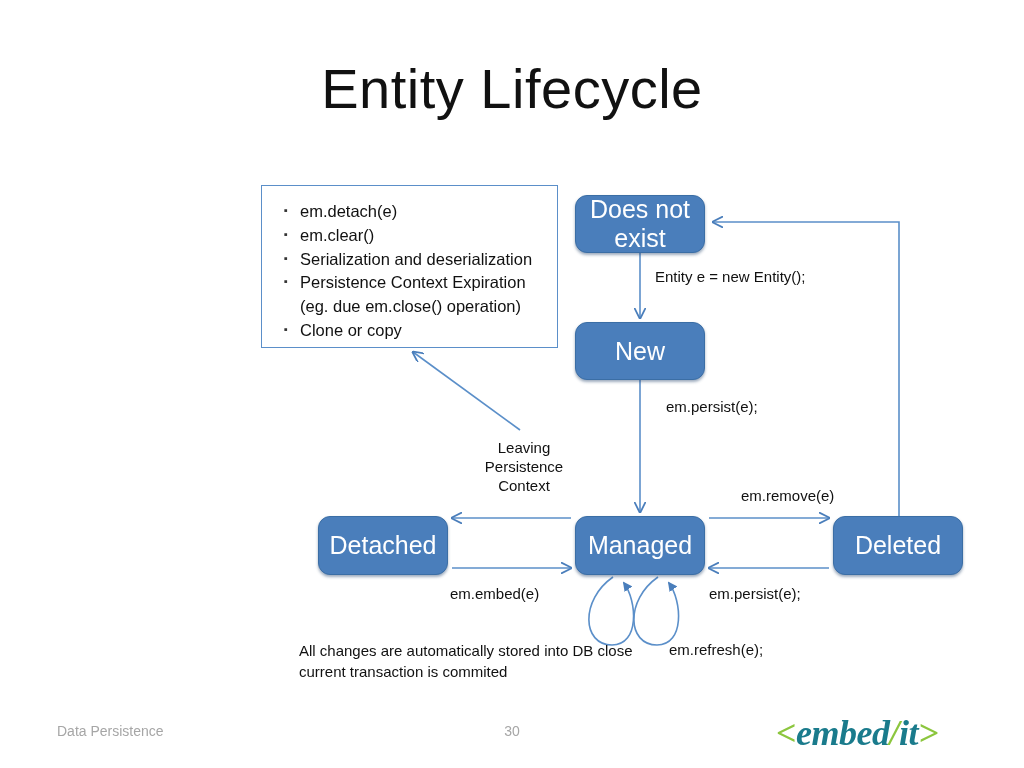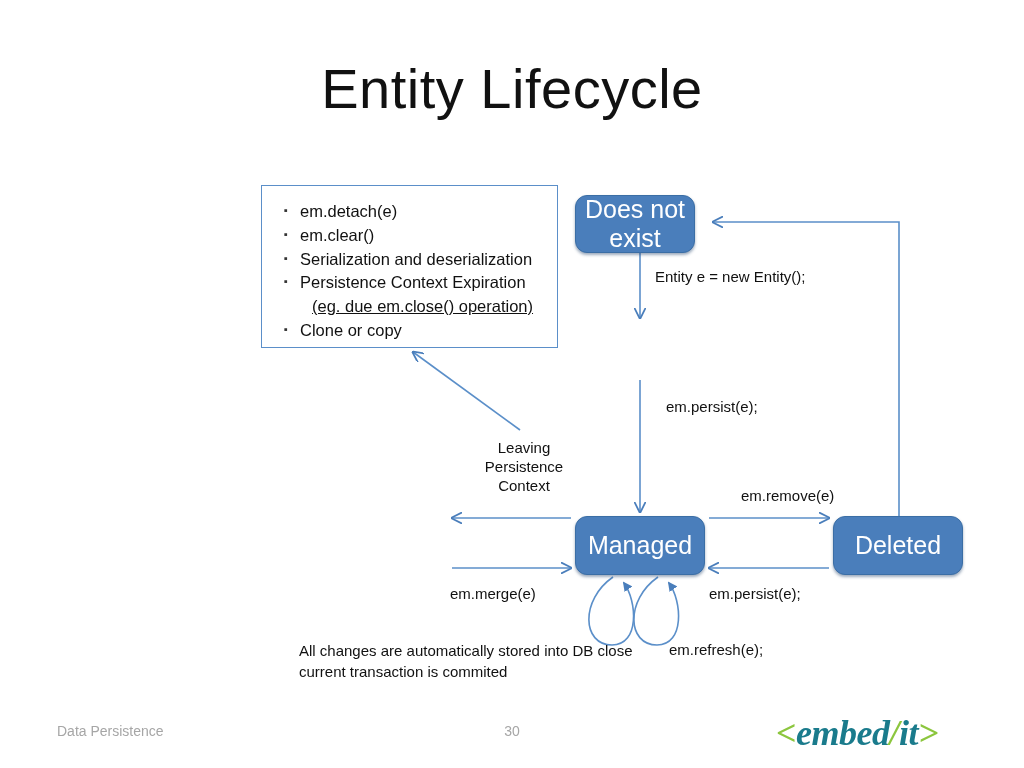--- a/index.html
+++ b/index.html
@@ -49,21 +49,21 @@
     box-shadow: 0 2px 3px rgba(40,70,110,0.45);
     color: #ffffff;
     display: flex;
     align-items: center;
     justify-content: center;
     text-align: center;
     font-size: 25px;
     line-height: 1.15;
     z-index: 3;
   }
-  #box-does-not-exist { left: 575px; top: 195px; width: 120px; height: 58px; }
+  #box-does-not-exist { left: 575px; top: 195px; width: 130px; height: 58px; }
   #box-new            { left: 575px; top: 322px; width: 130px; height: 58px; }
   #box-detached       { left: 318px; top: 516px; width: 130px; height: 59px; }
   #box-managed        { left: 575px; top: 516px; width: 130px; height: 59px; }
   #box-deleted        { left: 833px; top: 516px; width: 130px; height: 59px; }
 
   
   #notes-box {
     position: absolute;
     left: 261px;
     top: 185px;
@@ -90,22 +90,21 @@
   #notes-list li .bullet {
     position: absolute;
     left: 0;
     top: 0;
     font-size: 11px;
     line-height: 1.9;
     color: #333333;
   }
   #notes-list li .sub {
     display: block;
-    margin-left: 12px;
-    text-decoration: underline;
+    margin-left: 0px;
   }
 
   
   .edge-label {
     position: absolute;
     font-size: 15px;
     color: #111111;
     line-height: 1.25;
     white-space: pre;
     z-index: 2;
@@ -216,32 +215,38 @@
         <span class="bullet">▪</span>
         <span>Clone or copy</span>
       </li>
     </ul>
   </div>
 
   <div class="state-box" id="box-does-not-exist">
     <span style="white-space: pre-line;">Does not
 exist</span>
   </div>
+  <div class="state-box" id="box-new">
+    <span>New</span>
+  </div>
+  <div class="state-box" id="box-detached">
+    <span>Detached</span>
+  </div>
   <div class="state-box" id="box-managed">
     <span>Managed</span>
   </div>
   <div class="state-box" id="box-deleted">
     <span>Deleted</span>
   </div>
 
   <div class="edge-label" id="lbl-entity-new">Entity e = new Entity();</div>
   <div class="edge-label" id="lbl-em-persist-1">em.persist(e);</div>
   <div class="edge-label" id="lbl-leaving">Leaving Persistence Context</div>
   <div class="edge-label" id="lbl-em-remove">em.remove(e)</div>
-  <div class="edge-label" id="lbl-em-merge">em.merge(e)</div>
+  <div class="edge-label" id="lbl-em-merge">em.embed(e)</div>
   <div class="edge-label" id="lbl-em-persist-2">em.persist(e);</div>
   <div class="edge-label" id="lbl-em-refresh">em.refresh(e);</div>
   <div class="edge-label" id="lbl-all-changes">All changes are automatically stored into DB close current transaction is commited</div>
 
   <div id="footer-left">Data Persistence</div>
   <div id="footer-page">30</div>
   <div id="footer-logo">
     <span class="brk">&lt;</span><span class="wd">embed</span><span class="sl">/</span><span class="wd">it</span><span class="brk">&gt;</span>
   </div>
 

